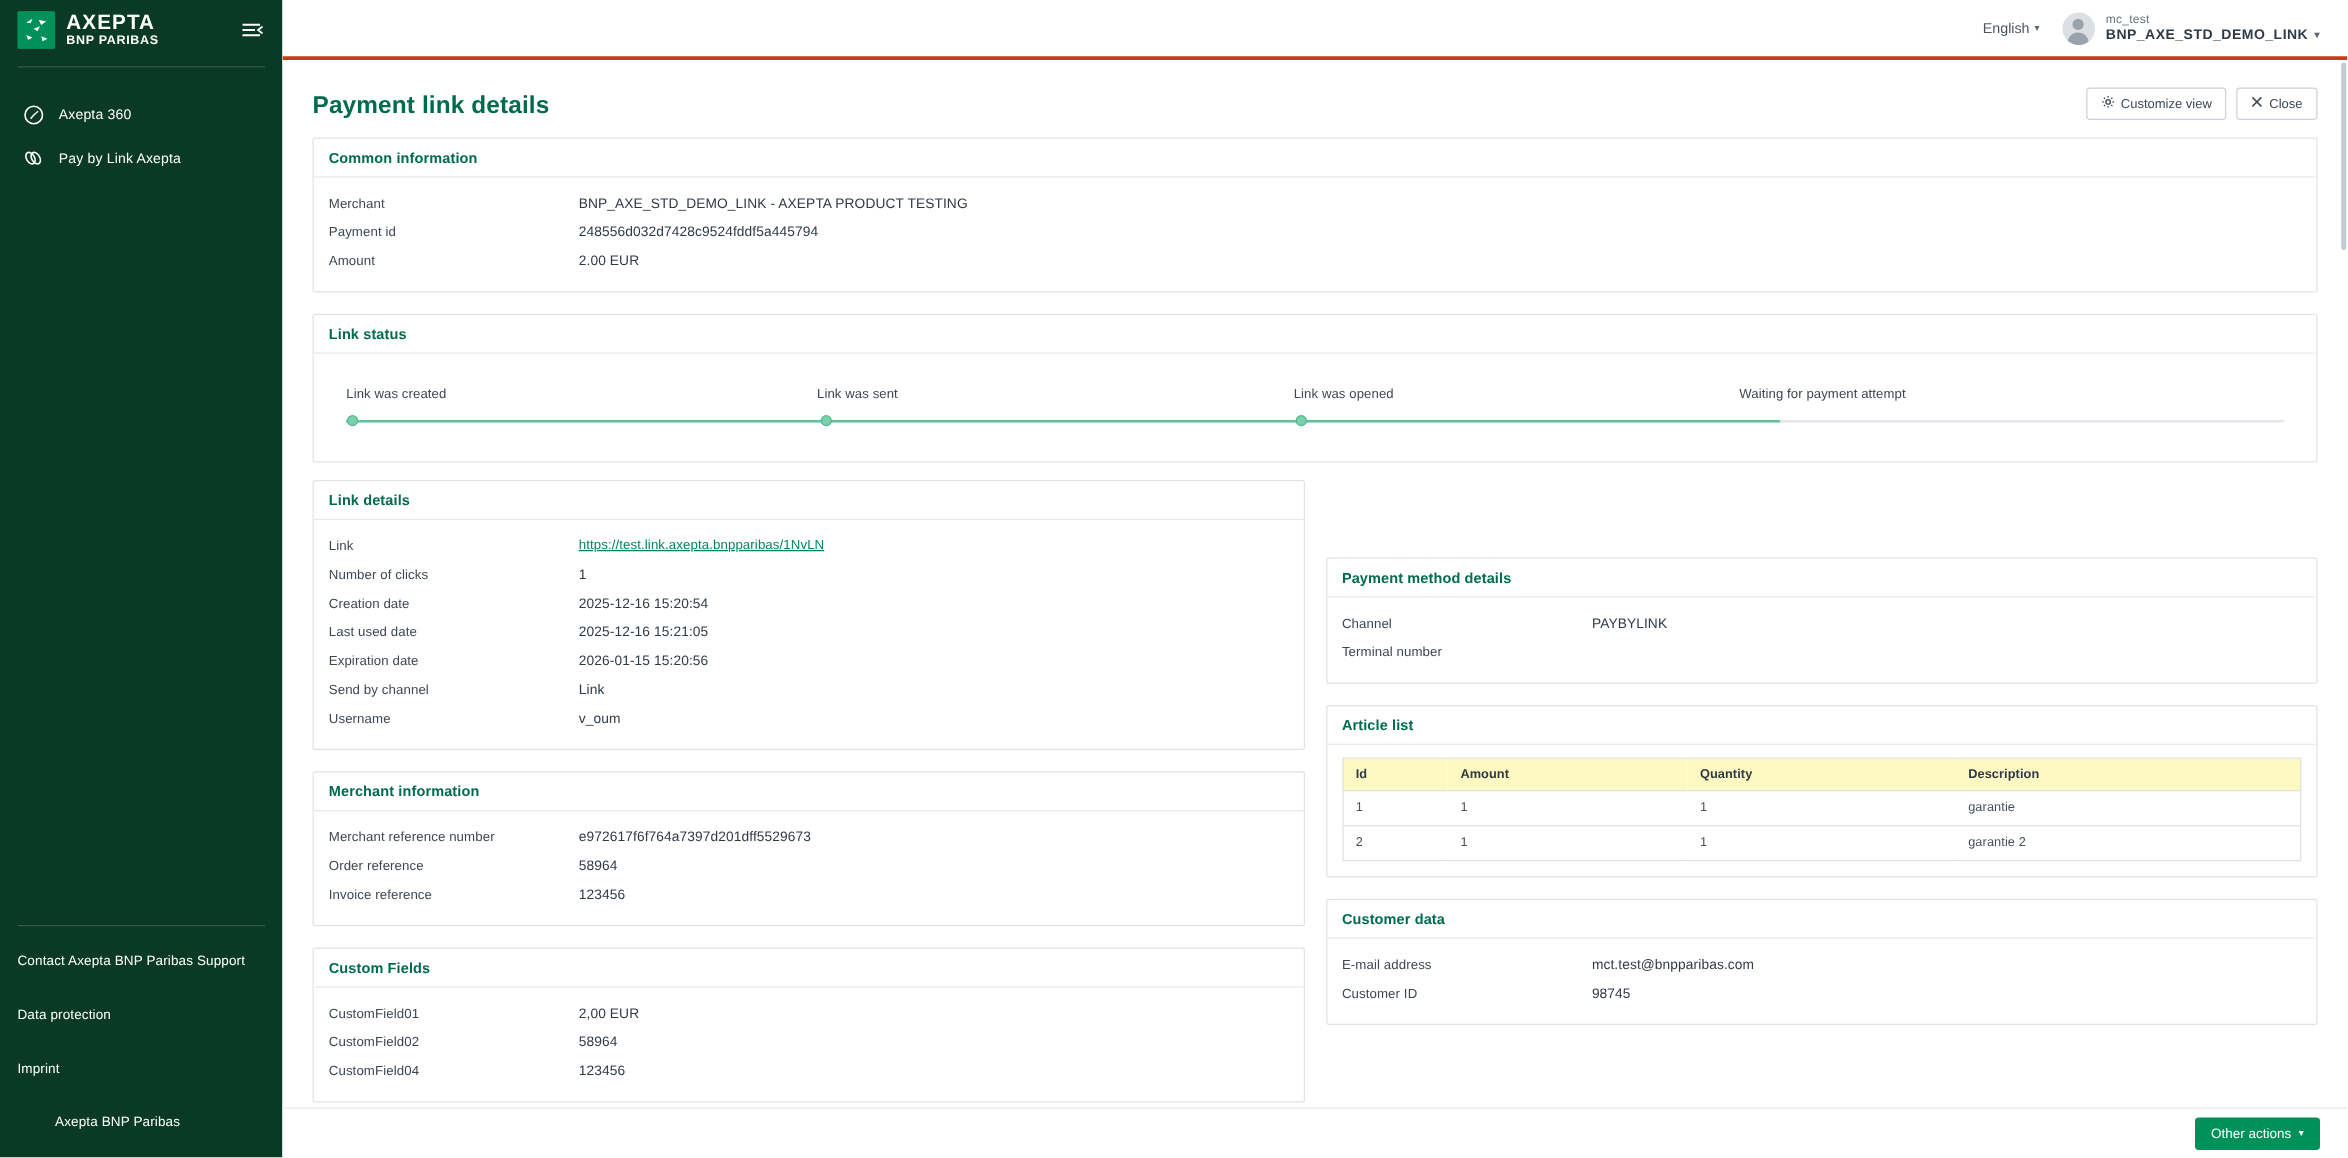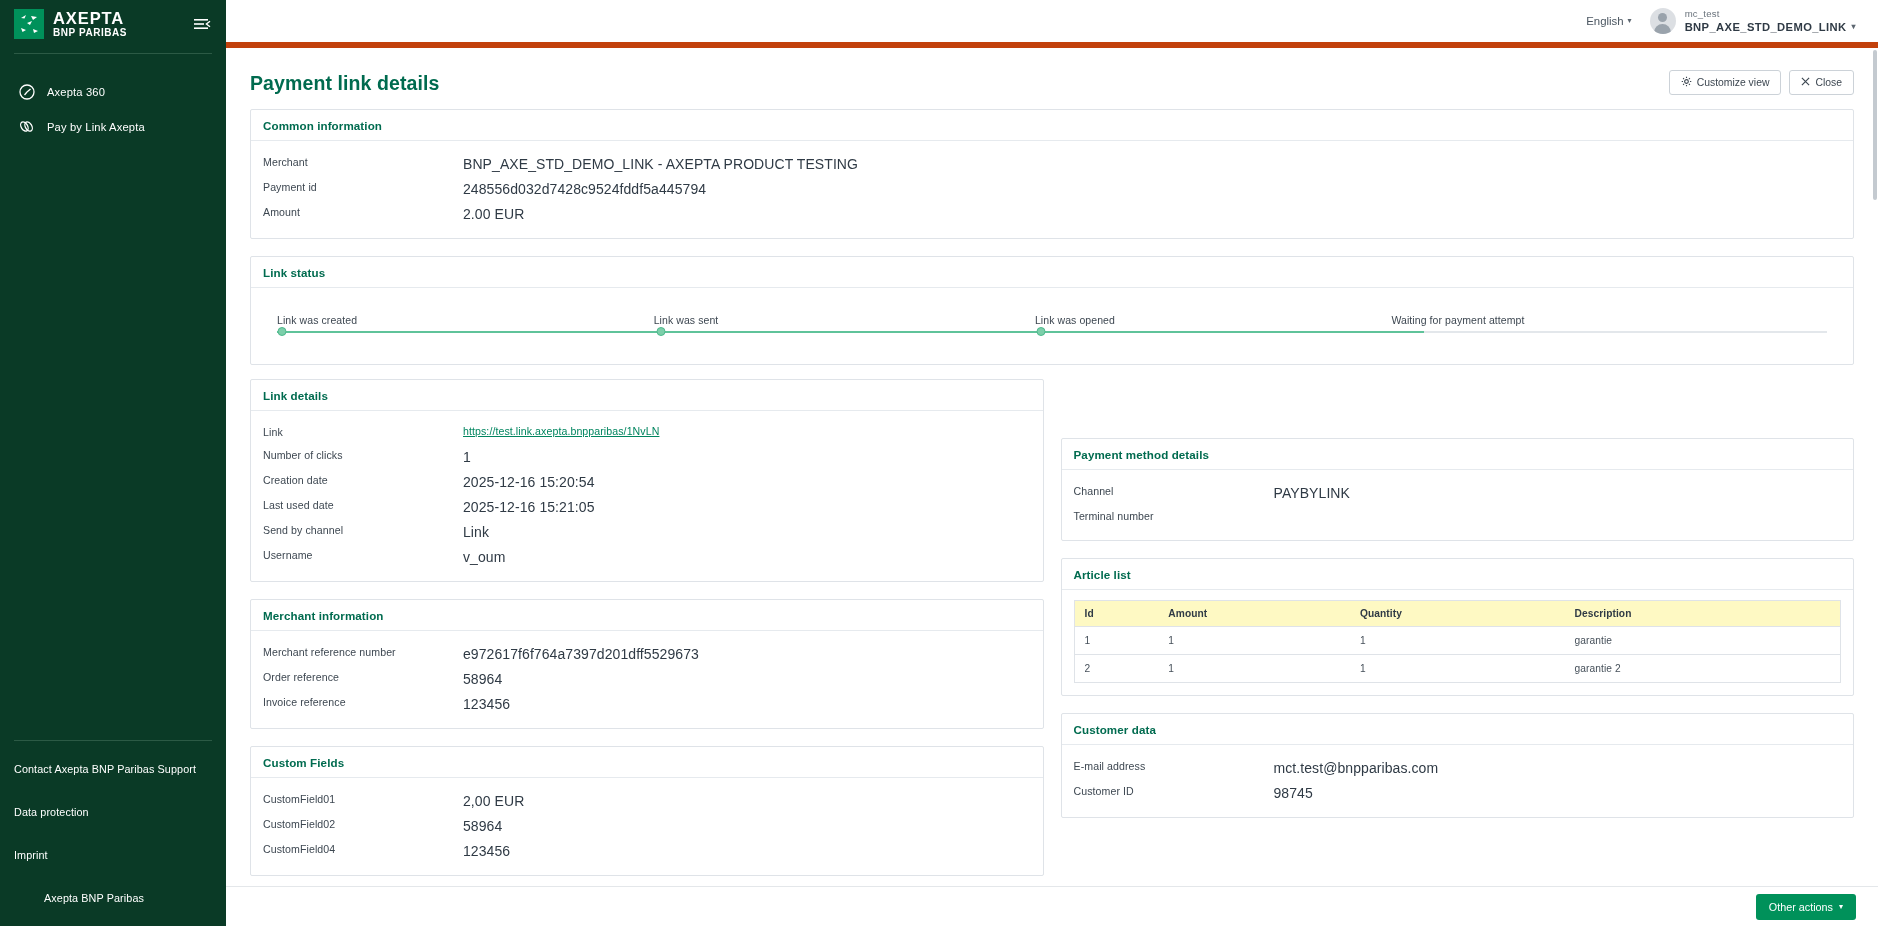--- a/index.html
+++ b/index.html
@@ -62,21 +62,21 @@
     letter-spacing: .1px;
   }
   .sb-foot-link:last-child { margin-bottom: 4px; padding-left: 44px; }
 
   
   .main {
     flex: 1; height: 926px; display: flex; flex-direction: column;
     background: #ffffff; position: relative; overflow: hidden;
   }
   .topbar {
-    height: 48px; background: #ffffff; border-bottom: 6px solid #c2410c;
+    height: 48px; background: #ffffff; border-bottom: 3px solid #c2410c;
     display: flex; align-items: center; justify-content: flex-end;
     padding-right: 22px; gap: 18px; flex: 0 0 48px;
   }
   .lang {
     font-size: 11.4px; color: #4a5560; display: flex;
     align-items: center; gap: 4px; cursor: pointer;
   }
   .caret { font-size: 8px; color: #5c6670; line-height: 1; }
   .user-box { display: flex; align-items: center; gap: 9px; cursor: pointer; }
   .avatar {
@@ -137,36 +137,36 @@
   .panel-body { padding: 10px 12px 12px 12px; }
   .field {
     display: flex; align-items: flex-start; min-height: 23px;
     padding: 4px 0 4px 0;
   }
   .f-label {
     flex: 0 0 200px; font-size: 10.6px; color: #3d4751;
     letter-spacing: .08px; padding-top: 1px;
   }
   .f-value {
-    flex: 1; font-size: 14px; color: #2f3a45; letter-spacing: .08px;
+    flex: 1; font-size: 11px; color: #2f3a45; letter-spacing: .08px;
     padding-top: 1px; word-break: break-all;
   }
   .f-link {
     color: #00855f; font-size: 10.6px; text-decoration: underline;
     cursor: pointer; letter-spacing: .08px;
   }
 
   
   .wide { margin: 0 24px; }
   .wide-stack { padding-top: 14px; display: flex; flex-direction: column; gap: 17px; }
 
   
   .timeline-body { padding: 26px 26px 26px 26px; }
   .tl-labels {
-    display: flex; position: relative; 
+    display: flex; position: relative; margin-bottom: 10px;
   }
   .tl-label {
     font-size: 10.5px; color: #3d4751; letter-spacing: .08px;
   }
   .tl-track-wrap { position: relative; height: 12px; }
   .tl-bg {
     position: absolute; left: 0; right: 0; top: 5px; height: 2px;
     background: #e3e7eb;
   }
   .tl-done {
@@ -389,20 +389,24 @@
                   <span class="f-label">Number of clicks</span>
                   <span class="f-value">1</span>
                 </div>
                 <div class="field">
                   <span class="f-label">Creation date</span>
                   <span class="f-value">2025-12-16 15:20:54</span>
                 </div>
                 <div class="field">
                   <span class="f-label">Last used date</span>
                   <span class="f-value">2025-12-16 15:21:05</span>
+                </div>
+                <div class="field">
+                  <span class="f-label">Expiration date</span>
+                  <span class="f-value">2026-01-15 15:20:56</span>
                 </div>
                 <div class="field">
                   <span class="f-label">Send by channel</span>
                   <span class="f-value">Link</span>
                 </div>
                 <div class="field">
                   <span class="f-label">Username</span>
                   <span class="f-value">v_oum</span>
                 </div>
               </div>

